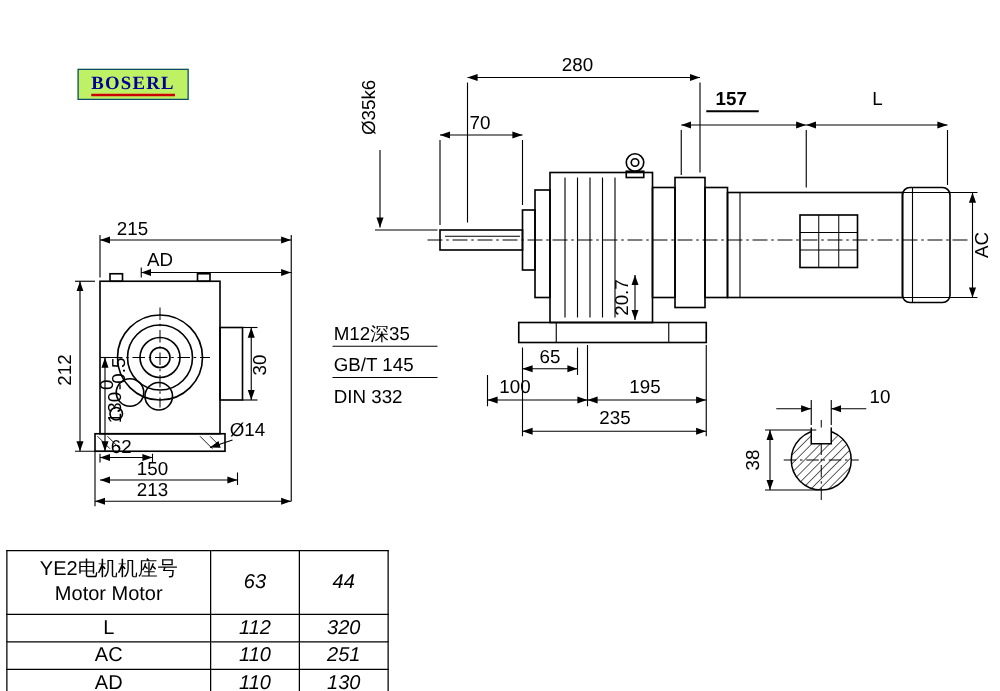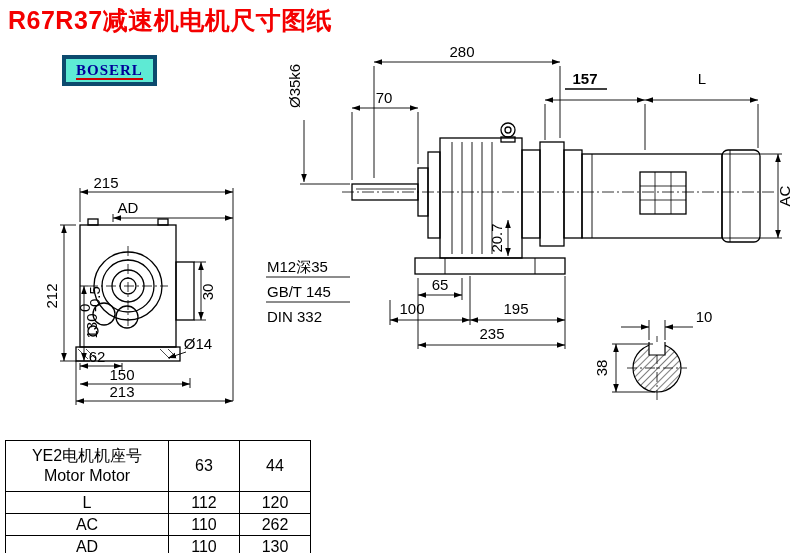--- a/index.html
+++ b/index.html
@@ -1,29 +1,29 @@
 <!DOCTYPE html>
 <html><head>
 <meta charset="utf-8">
 <style>
   html,body{margin:0;padding:0;background:#fff;}
   .canvas{position:relative;width:800px;height:553px;background:#ffffff;overflow:hidden;
           font-family:"Liberation Sans",sans-serif;}
   .title{position:absolute;left:8px;top:4px;font-size:25px;font-weight:bold;color:#f40000;
          letter-spacing:0.5px;white-space:nowrap;}
-  .logo{position:absolute;left:62px;top:55px;border:4px solid #0c4a6e;padding:2px 10px 3px;background:#5eead4;}
+  .logo{position:absolute;left:62px;top:55px;border:1px solid #0c4a6e;padding:2px 10px 3px;background:#bef264;}
   .logo span{color:#000099;font-weight:bold;font-size:15px;letter-spacing:1px;
              border-bottom:2px solid #cc0000;font-family:"Liberation Serif",serif;}
   svg.drawing{position:absolute;left:0;top:0;}
   svg.drawing text{fill:#000;font-family:"Liberation Sans",sans-serif;font-size:15px;}
   table.size-table{position:absolute;left:5px;top:440px;border-collapse:collapse;background:#fff;}
   .size-table td{border:1px solid #000;text-align:center;font-size:16px;padding:0 4px;height:21px;}
   .size-table tr.head td{height:46px;}
   .size-table td.hdr{width:150px;line-height:1.25;padding:2px 6px;margin-top:12px;}
-  .size-table td.val{width:62px;}
+  .size-table td.val{width:62px;font-style:italic;}
 </style>
 </head>
 <body>
 
 <div class="canvas">
 
   <svg class="drawing" width="800" height="553" viewBox="0 0 800 553">
     <defs>
       <marker id="arr" viewBox="0 0 10 10" refX="10" refY="5" markerWidth="9" markerHeight="9" orient="auto-start-reverse">
         <path d="M0,1.5 L10,5 L0,8.5 Z" fill="#000"></path>
@@ -197,45 +197,44 @@
       <line x1="653" y1="344" x2="612" y2="344"></line>
       <line x1="655" y1="392" x2="612" y2="392"></line>
       <line x1="616" y1="344" x2="616" y2="392" marker-start="url(#arr)" marker-end="url(#arr)"></line>
     </g>
     <g>
       <text x="704" y="322" text-anchor="middle">10</text>
       <text transform="translate(607,368) rotate(-90)" text-anchor="middle">38</text>
     </g>
   </svg>
 
-  <div class="title">R67R37减速机电机尺寸图纸</div>
 
   <div class="logo">
     <span>BOSERL</span>
   </div>
 
   <table class="size-table">
     <tbody>
         <tr class="head">
       <td class="hdr">
         <div>YE2电机机座号</div>
         <div>Motor Motor</div>
       </td>
       <td class="val">63</td>
       <td class="val">44</td>
     </tr>
     <tr>
       <td>L</td>
       <td class="val">112</td>
-      <td class="val">120</td>
+      <td class="val">320</td>
     </tr>
     <tr>
       <td>AC</td>
       <td class="val">110</td>
-      <td class="val">262</td>
+      <td class="val">251</td>
     </tr>
     <tr>
       <td>AD</td>
       <td class="val">110</td>
       <td class="val">130</td>
     </tr>
   </tbody>
     </table>
 
 </div>

